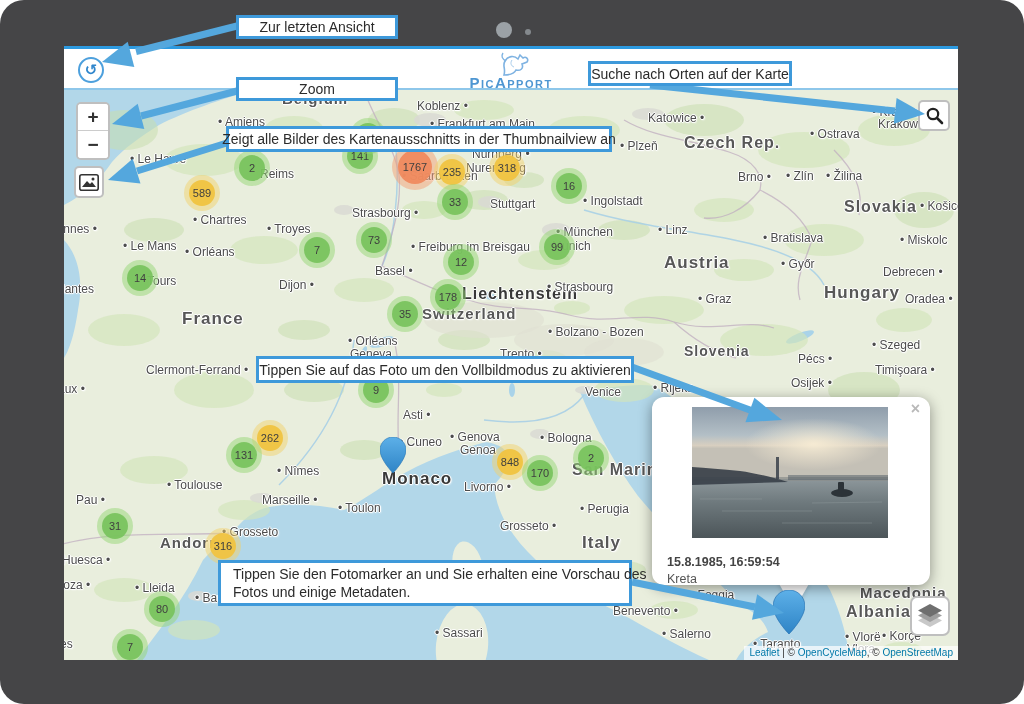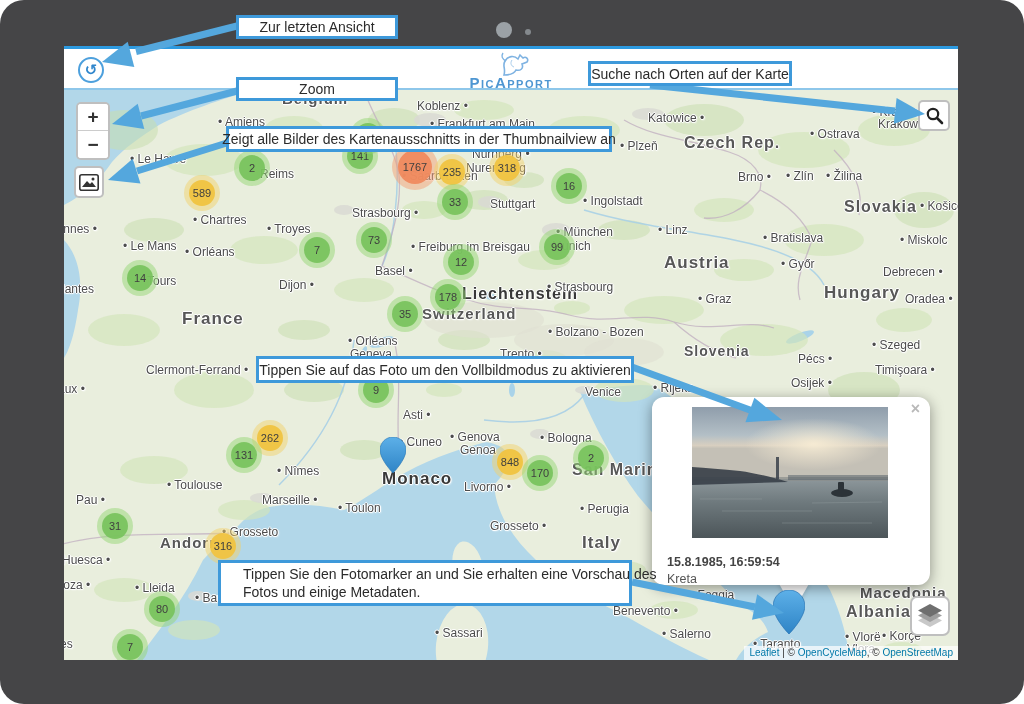--- a/index.html
+++ b/index.html
@@ -36,21 +36,21 @@
   .attribution .lnk{color:#0078A8;cursor:pointer;}
   
   .popup{position:absolute;left:588px;top:307px;width:278px;height:188px;background:#fff;border-radius:12px;box-shadow:0 3px 14px rgba(0,0,0,0.4);}
   .popup-tail{position:absolute;left:714px;top:492px;width:0;height:0;border-left:16px solid transparent;border-right:16px solid transparent;border-top:28px solid #fff;filter:drop-shadow(0 2px 2px rgba(0,0,0,0.15));}
   .popup-close{position:absolute;right:10px;top:4px;color:#b9b9b9;font-size:16px;font-weight:bold;cursor:pointer;line-height:16px;}
   .popup-photo{position:absolute;left:40px;top:10px;width:196px;height:131px;overflow:hidden;cursor:pointer;}
   .popup-date{position:absolute;left:15px;top:158px;font-size:12.5px;font-weight:bold;color:#444;}
   .popup-loc{position:absolute;left:15px;top:175px;font-size:12.5px;color:#555;}
   
   .callout{position:absolute;background:#fff;border:3px solid #3e99da;box-sizing:border-box;display:flex;align-items:center;justify-content:center;font-size:14px;color:#2b2b2b;z-index:60;white-space:nowrap;}
-  .callout.multiline{flex-direction:column;align-items:flex-start;justify-content:center;padding-left:22px;line-height:18px;}
+  .callout.multiline{flex-direction:column;align-items:flex-start;justify-content:center;padding-left:12px;line-height:18px;}
   .overlay-svg{position:absolute;left:0;top:0;z-index:55;pointer-events:none;}
 </style>
 </head>
 <body>
 
 <div class="device">
   <div class="cam-dot" style="left:496px;top:22px;width:16px;height:16px;background:#9ba1a6;"></div>
   <div class="cam-dot" style="left:525px;top:29px;width:6px;height:6px;background:#84898d;"></div>
 
   <div class="screen">
@@ -243,21 +243,21 @@
           <div class="map-label" style="left: 339px; top: 319px;"><span>Asti</span> <span class="dot">•</span></div>
           <div class="map-label" style="left: 335px; top: 346px;"><span class="dot">•</span> <span>Cuneo</span></div>
           <div class="map-label" style="left: 386px; top: 341px;"><span class="dot">•</span> <span>Genova</span></div>
           <div class="map-label" style="left: 396px; top: 354px;"><span>Genoa</span></div>
           <div class="map-label" style="left: 476px; top: 342px;"><span class="dot">•</span> <span>Bologna</span></div>
           <div class="map-label" style="left: 213px; top: 375px;"><span class="dot">•</span> <span>Nîmes</span></div>
           <div class="map-label" style="left: 198px; top: 404px;"><span>Marseille</span> <span class="dot">•</span></div>
           <div class="map-label" style="left: 274px; top: 412px;"><span class="dot">•</span> <span>Toulon</span></div>
           <div class="map-label" style="left: 400px; top: 391px;"><span>Livorno</span> <span class="dot">•</span></div>
           <div class="map-label" style="left: 516px; top: 413px;"><span class="dot">•</span> <span>Perugia</span></div>
-          <div class="map-label" style="left: 426px; top: 430px;"><span>Grosseto</span> <span class="dot">•</span></div>
+          <div class="map-label" style="left: 436px; top: 430px;"><span>Grosseto</span> <span class="dot">•</span></div>
           <div class="map-label" style="left: 103px; top: 389px;"><span class="dot">•</span> <span>Toulouse</span></div>
           <div class="map-label" style="left: 12px; top: 404px;"><span>Pau</span> <span class="dot">•</span></div>
           <div class="map-label" style="left: 158px; top: 436px;"><span class="dot">•</span> <span>Grosseto</span></div>
           <div class="map-label" style="left: -2px; top: 464px;"><span>Huesca</span> <span class="dot">•</span></div>
           <div class="map-label" style="left: -32px; top: 489px;"><span>Zaragoza</span> <span class="dot">•</span></div>
           <div class="map-label" style="left: 71px; top: 492px;"><span class="dot">•</span> <span>Lleida</span></div>
           <div class="map-label" style="left: 131px; top: 502px;"><span class="dot">•</span> <span>Barcelona</span></div>
           <div class="map-label" style="left: -4px; top: 548px;"><span>es</span></div>
           <div class="map-label" style="left: 371px; top: 537px;"><span class="dot">•</span> <span>Sassari</span></div>
           <div class="map-label" style="left: 549px; top: 515px;"><span>Benevento</span> <span class="dot">•</span></div>

